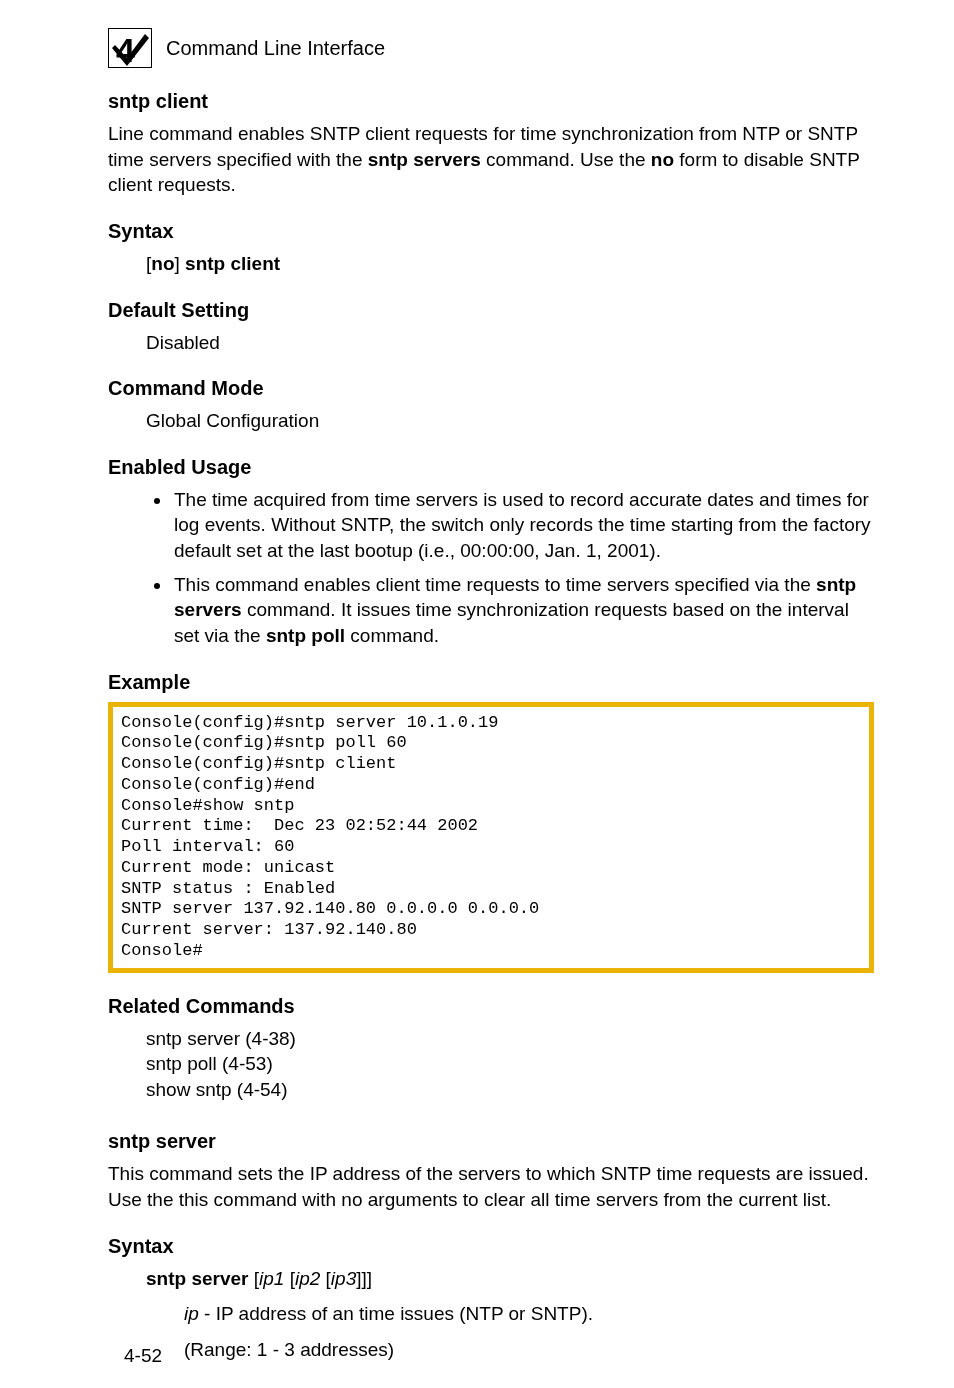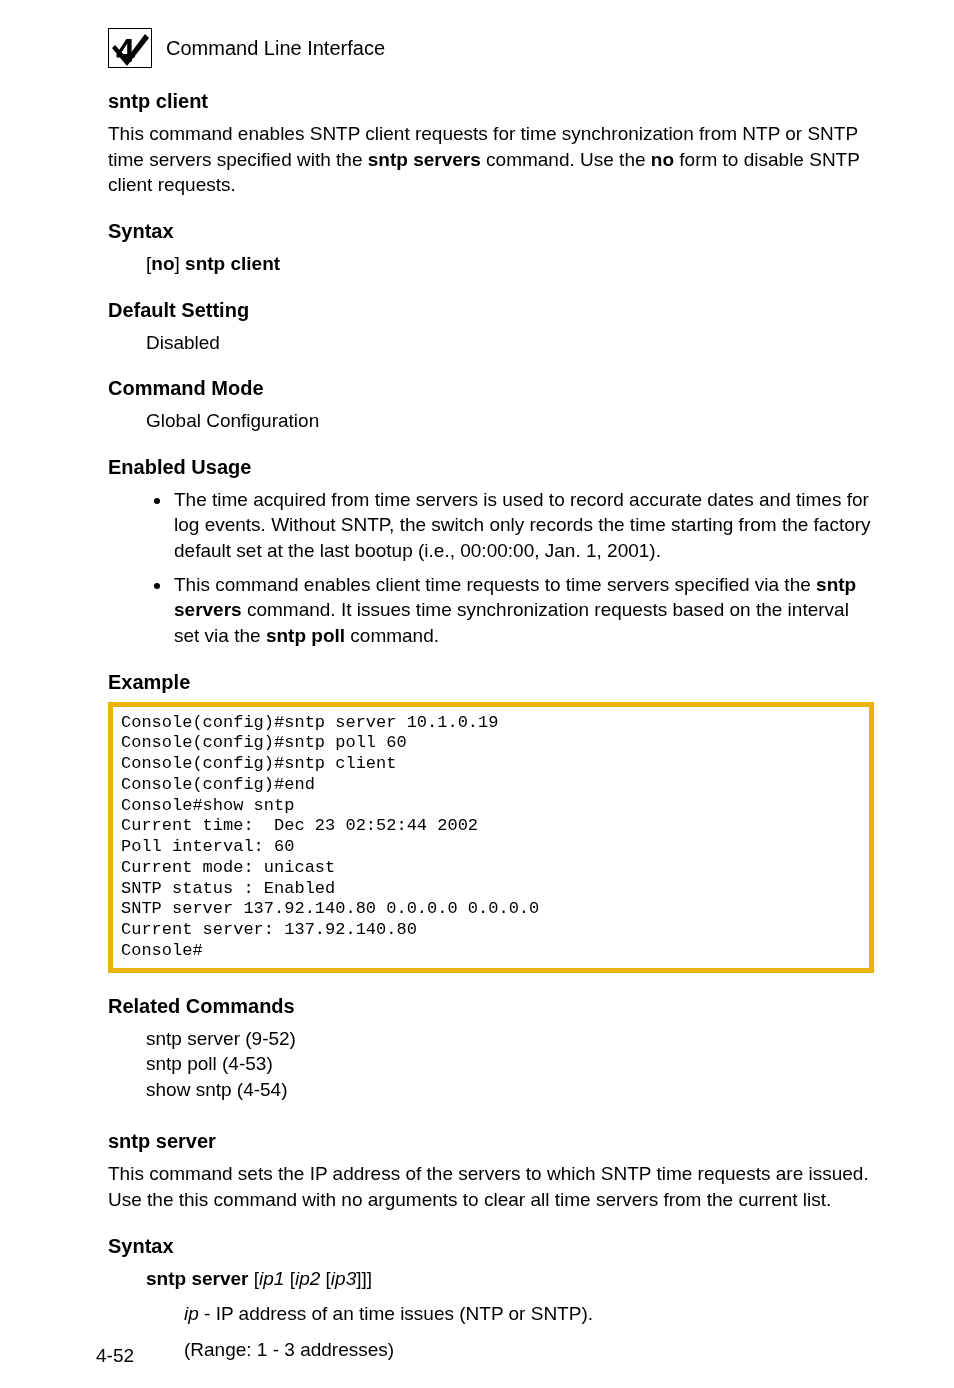--- a/index.html
+++ b/index.html
@@ -62,21 +62,21 @@
     padding: 6px 8px;
     font-family: "Courier New", Courier, monospace;
     font-size: 17px;
     white-space: pre;
     line-height: 1.22;
     margin: 6px 0 14px 0;
   }
   .pgnum {
     position: absolute;
     bottom: 22px;
-    left: 96px;
+    left: 124px;
     font-size: 19px;
   }
   .b { font-weight: 700; }
   .i { font-style: italic; }
 </style>
 </head>
 <body>
 
 <div class="page">
 
@@ -86,21 +86,21 @@
         <rect x="0.5" y="0.5" width="43" height="39" fill="none" stroke="#000" stroke-width="1"></rect>
         <polygon points="4,20 7,17 19,30 37,6 41,10 19,38" fill="#000"></polygon>
         <text x="8" y="34" font-family="Arial" font-size="34" font-weight="900" fill="#000">4</text>
       </svg>
     </span>
     <span class="hdr-text">Command Line Interface</span>
   </div>
 
   <div class="h2">sntp client</div>
   <div class="para">
-    <span>This command enables SNTP client requests for time synchronization from NTP or SNTP time servers specified with the </span><span class="b">sntp servers</span><span> command. Use the </span><span class="b">no</span><span> form to disable SNTP client requests.</span>
+    <span>Line command enables SNTP client requests for time synchronization from NTP or SNTP time servers specified with the </span><span class="b">sntp servers</span><span> command. Use the </span><span class="b">no</span><span> form to disable SNTP client requests.</span>
   </div>
 
   <div class="h2">Syntax</div>
   <div class="para indent1">
     <span>[</span><span class="b">no</span><span>] </span><span class="b">sntp client</span>
   </div>
 
   <div class="h2">Default Setting</div>
   <div class="para indent1">Disabled</div>
 
@@ -124,21 +124,21 @@
 Current time:  Dec 23 02:52:44 2002
 Poll interval: 60
 Current mode: unicast
 SNTP status : Enabled
 SNTP server 137.92.140.80 0.0.0.0 0.0.0.0
 Current server: 137.92.140.80
 Console#</div>
 
   <div class="h2">Related Commands</div>
   <div class="indent1">
-    <div>sntp server (9-52)</div>
+    <div>sntp server (4-38)</div>
     <div>sntp poll (4-53)</div>
     <div>show sntp (4-54)</div>
   </div>
 
   <div class="h2" style="margin-top:26px">sntp server</div>
   <div class="para">This command sets the IP address of the servers to which SNTP time requests are issued. Use the this command with no arguments to clear all time servers from the current list.</div>
 
   <div class="h2">Syntax</div>
   <div class="para indent1">
     <span class="b">sntp server</span><span> [</span><span class="i">ip1</span><span> [</span><span class="i">ip2</span><span> [</span><span class="i">ip3</span><span>]]]</span>

